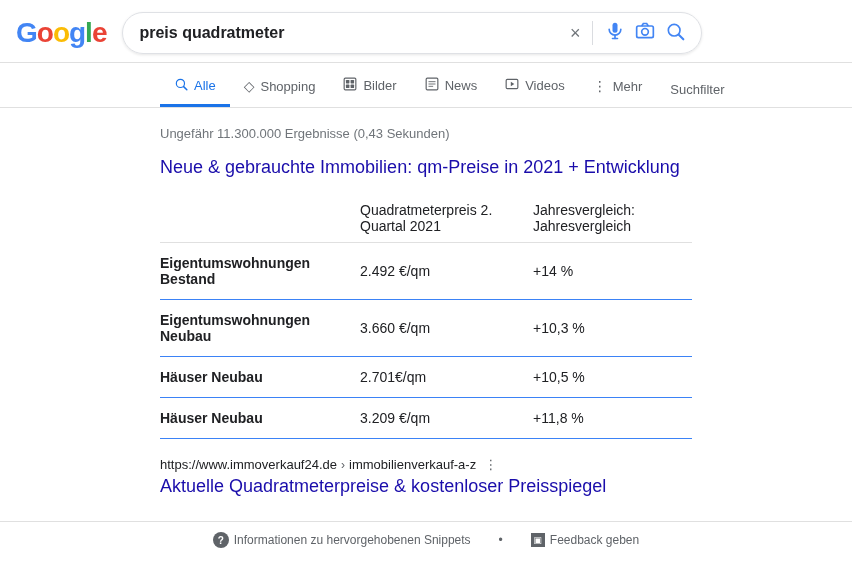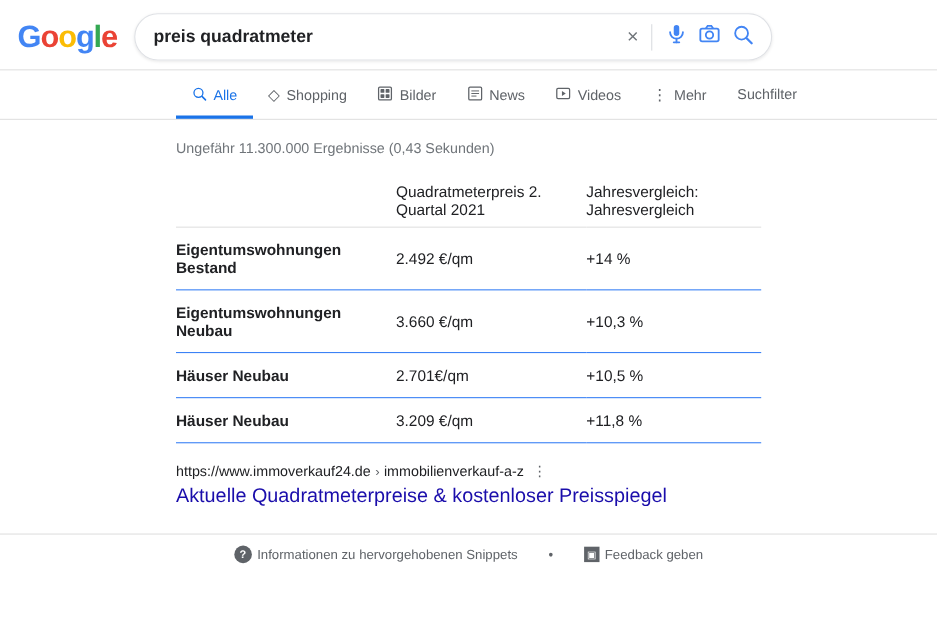--- a/index.html
+++ b/index.html
@@ -66,21 +66,21 @@
     }
     .search-icons {
       display: flex;
       align-items: center;
       gap: 10px;
     }
 
     
     .nav-tabs {
       display: flex;
-      align-items: flex-start;
+      align-items: flex-end;
       padding: 4px 160px 0 160px;
       border-bottom: 1px solid #e0e0e0;
       gap: 0;
     }
     .nav-tab {
       display: flex;
       align-items: center;
       gap: 6px;
       padding: 10px 14px;
       font-size: 13px;
@@ -327,20 +327,21 @@
     <span>Suchfilter</span>
   </div>
 </div>
 
 <div class="content">
 
   <div class="result-stats">
     <span>Ungefähr 11.300.000 Ergebnisse (0,43 Sekunden)</span>
   </div>
 
+  <a class="featured-title">Neue &amp; gebrauchte Immobilien: qm-Preise in 2021 + Entwicklung</a>
 
   <table class="data-table">
     <thead>
       <tr>
         <th></th>
         <th>Quadratmeterpreis 2. Quartal 2021</th>
         <th>Jahresvergleich: Jahresvergleich</th>
       </tr>
     </thead>
     <tbody id="table-body">

